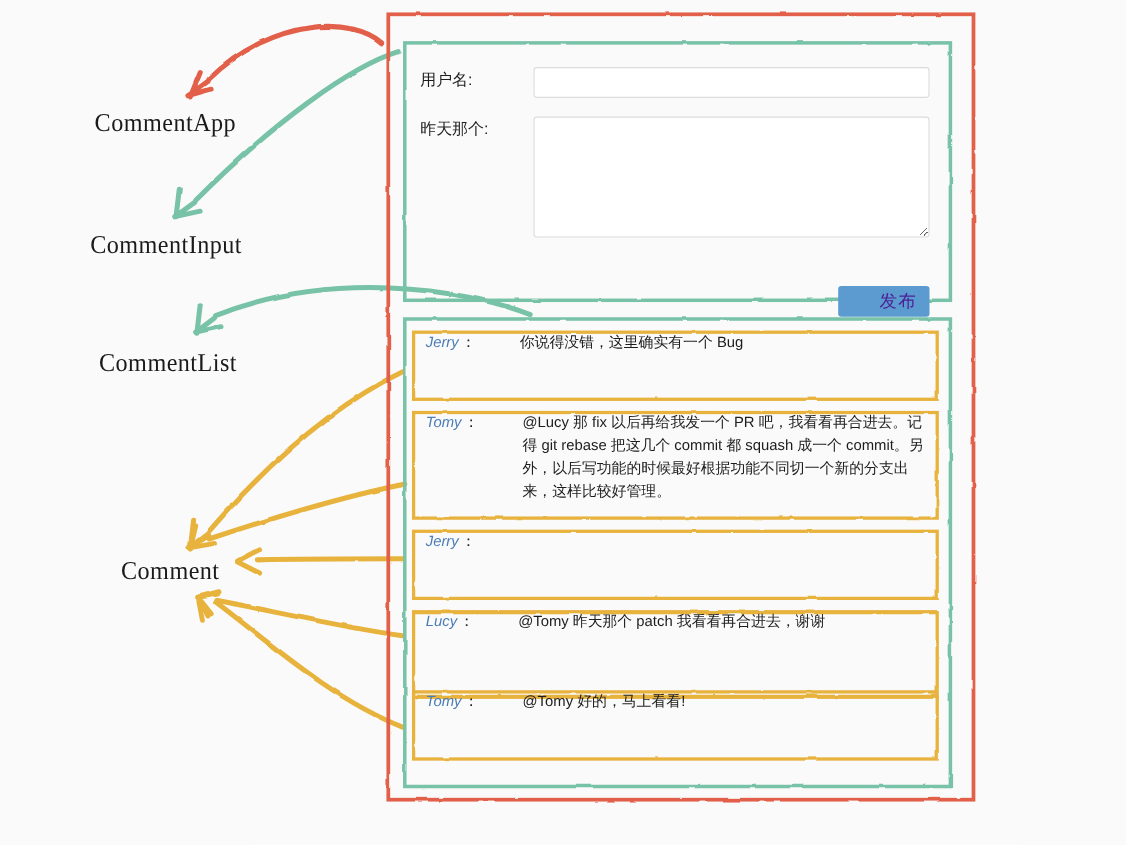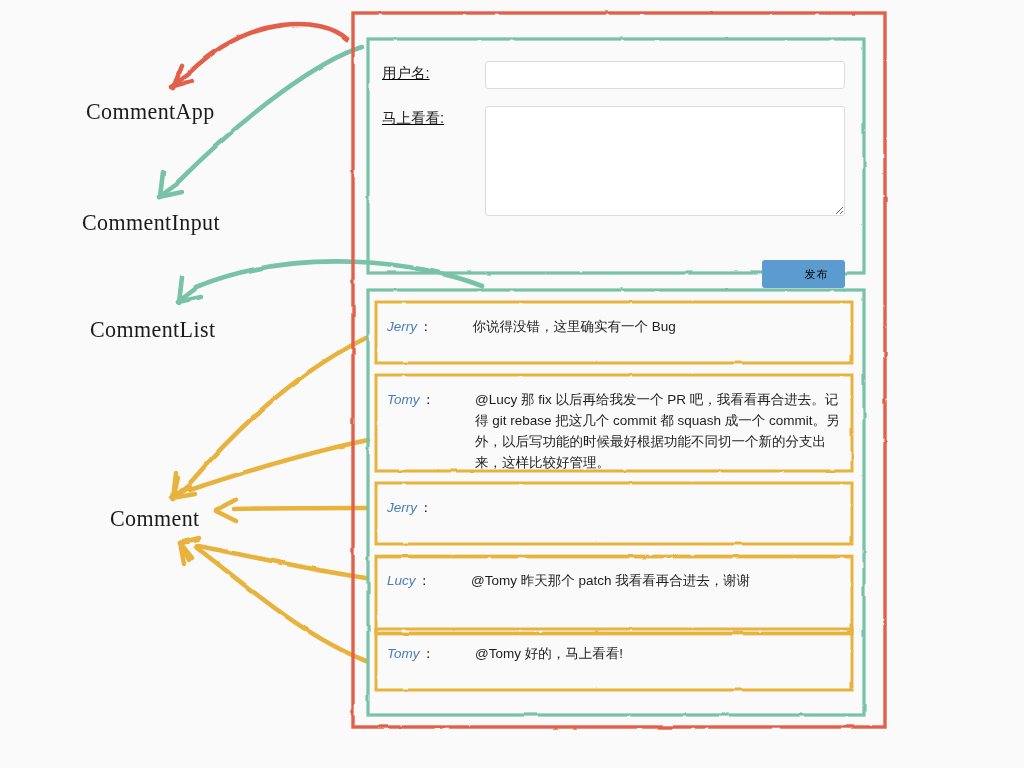--- a/index.html
+++ b/index.html
@@ -56,21 +56,20 @@
     position: absolute;
     left: 365px; top: 287px;
     width: 502px; height: 431px;
   }
 
   
   .form-row {
     position: absolute;
     display: flex;
     align-items: flex-start;
-    text-decoration: underline;
   }
   .form-label {
     font-size: 14.5px;
     color: #1d1d1d;
     line-height: 20px;
     white-space: nowrap;
   }
   #row-username { left: 17px; top: 27px; }
   #row-content  { left: 17px; top: 72px; }
 
@@ -88,40 +87,40 @@
   #field-content {
     left: 120px; top: 70px;
     width: 360px; height: 110px;
   }
 
   #publish-button {
     position: absolute;
     left: 397px; top: 224px;
     width: 83px; height: 28px;
     background: #5b9bd0;
-    color: #000000;
+    color: #4c1d95;
     border: none;
     border-radius: 3px;
-    font-size: 11px;
+    font-size: 16px;
     font-family: "Liberation Sans", sans-serif;
     cursor: pointer;
     letter-spacing: 1px;
     padding-left: 32px;
   }
 
   
   .comment-card {
     position: absolute;
     left: 9px;
     width: 480px;
     box-sizing: border-box;
   }
   .comment-inner {
     position: relative;
-    padding: 16px 12px 10px 13px;
+    padding: 0 12px 10px 13px;
     display: flex;
     align-items: flex-start;
     min-height: 100%;
     box-sizing: border-box;
   }
   .comment-author {
     font-style: italic;
     color: #4a7cb5;
     font-size: 13.5px;
     line-height: 21px;
@@ -220,21 +219,21 @@
     <svg class="sketch-rect-svg" viewBox="0 0 502 240" preserveAspectRatio="none">
       <rect x="3" y="3" width="496" height="234" fill="none" stroke="#78c2a8" stroke-width="3.2" filter="url(#rough)"></rect>
     </svg>
 
     <div class="form-row" id="row-username">
       <span class="form-label">用户名:</span>
     </div>
     <input class="text-field" id="field-username" type="text" placeholder="" style="">
 
     <div class="form-row" id="row-content">
-      <span class="form-label">马上看看:</span>
+      <span class="form-label">昨天那个:</span>
     </div>
     <textarea class="text-field" id="field-content" placeholder="" style=""></textarea>
 
     <button id="publish-button">发布</button>
   </div>
 
   <div id="list-region">
     <svg class="sketch-rect-svg" viewBox="0 0 502 431" preserveAspectRatio="none">
       <rect x="3" y="3" width="496" height="425" fill="none" stroke="#78c2a8" stroke-width="3.2" filter="url(#rough)"></rect>
     </svg>

